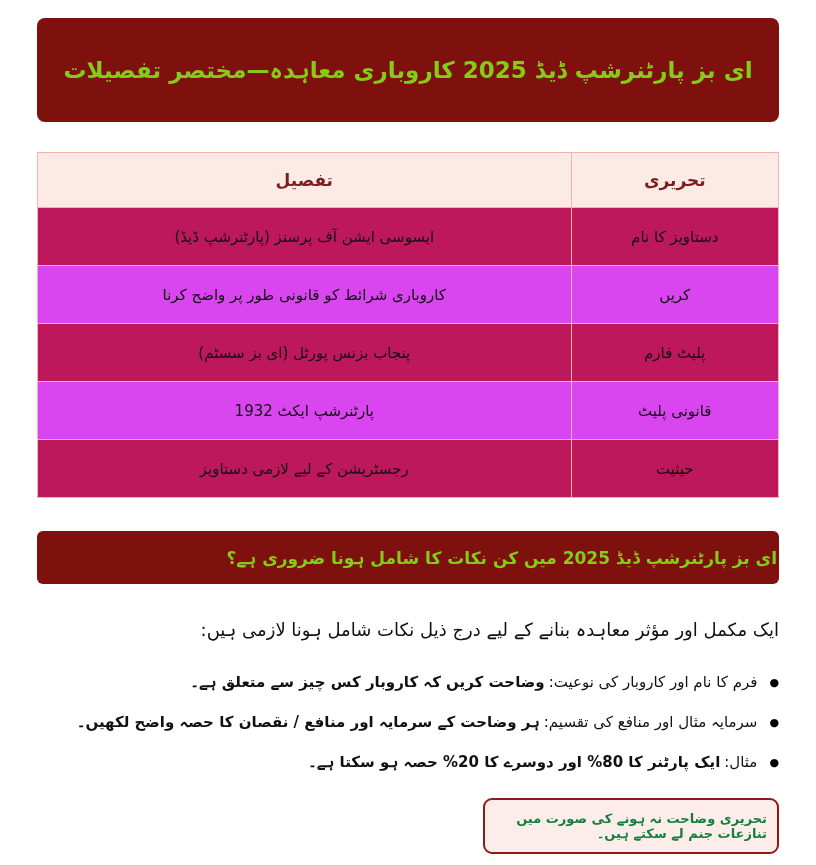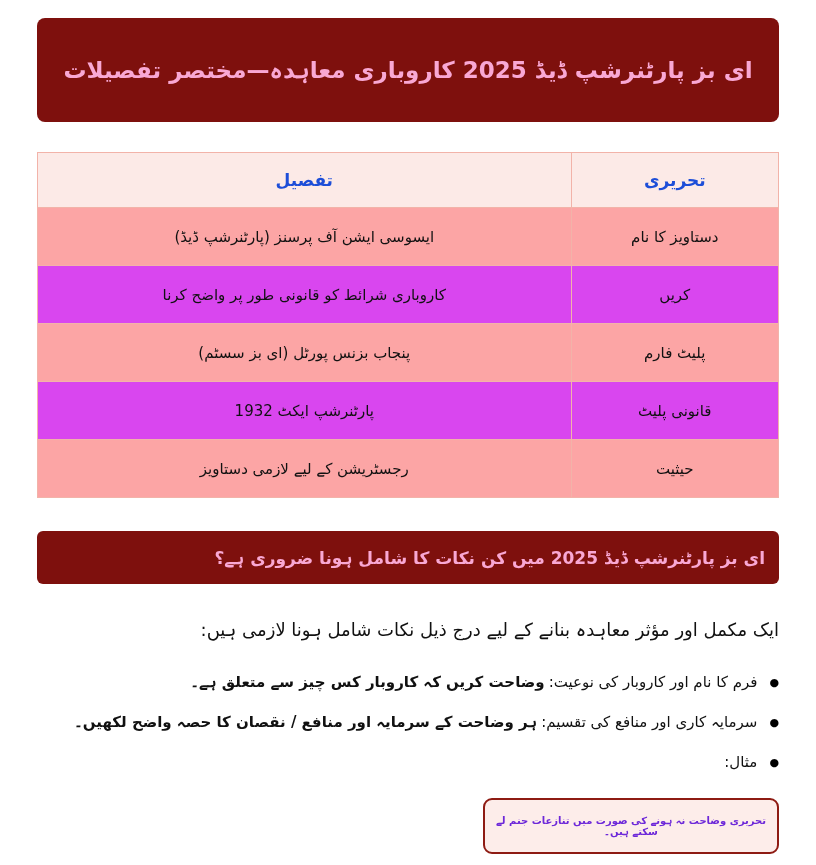--- a/index.html
+++ b/index.html
@@ -9,21 +9,21 @@
     font-family: "DejaVu Sans", sans-serif;
     color: #111111;
     overflow: hidden;
   }
   .content { padding: 18px 37px 0 37px; }
 
   
   .banner {
     background: #7E100D;
     border-radius: 8px;
-    color: #f9a8d4;
+    color: #84cc16;
     display: flex;
     align-items: center;
   }
   .banner-main {
     height: 104px;
     justify-content: center;
   }
   .banner-main h1 {
     font-size: 23px;
     font-weight: bold;
@@ -31,50 +31,50 @@
     padding: 0 10px;
   }
   .banner-section {
     height: 53px;
     margin-top: 33px;
     border-radius: 6px;
   }
   .banner-section h2 {
     font-size: 17px;
     font-weight: bold;
-    padding: 0 14px;
+    padding: 0 2px;
     width: 100%;
     text-align: right;
   }
 
   
   table.details {
     width: 100%;
     margin-top: 30px;
     border-collapse: collapse;
     table-layout: fixed;
   }
   table.details th, table.details td {
     border: 1px solid #F2B3A9;
     text-align: center;
     vertical-align: middle;
   }
   table.details th {
     height: 55px;
     background: #FCEAE7;
-    color: #1d4ed8;
+    color: #7f1d1d;
     font-size: 17px;
     font-weight: bold;
   }
   table.details td {
     height: 58px;
     font-size: 15px;
     background: #d946ef;
   }
-  table.details tr.alt td { background: #fca5a5; }
+  table.details tr.alt td { background: #be185d; }
   col.feature-col { width: 28%; }
   col.detail-col  { width: 72%; }
 
   
   .intro {
     margin-top: 28px;
     font-size: 18px;
     text-align: right;
     line-height: 36px;
   }
@@ -106,24 +106,23 @@
     width: 296px;
     height: 56px;
     background: #FDEDEA;
     border: 2px solid #8E1B13;
     border-radius: 9px;
     display: flex;
     align-items: center;
     justify-content: center;
   }
   .callout p {
-    font-size: 10px;
+    font-size: 13px;
     font-weight: bold;
-    color: #6d28d9;
-    text-align: center;
+    color: #15803d;
     padding: 0 10px;
   }
 </style>
 </head>
 <body>
 
 <div class="content">
 
   <div class="banner banner-main">
     <h1>ای بز پارٹنرشپ ڈیڈ 2025 کاروباری معاہدہ—مختصر تفصیلات</h1>
@@ -171,26 +170,27 @@
   <p class="intro">ایک مکمل اور مؤثر معاہدہ بنانے کے لیے درج ذیل نکات شامل ہونا لازمی ہیں:</p>
 
   <ul class="points">
     <li>
       <span class="bullet-dot"></span>
       <span class="bullet-label">فرم کا نام اور کاروبار کی نوعیت:</span>
       <span class="bullet-text">وضاحت کریں کہ کاروبار کس چیز سے متعلق ہے۔</span>
     </li>
     <li>
       <span class="bullet-dot"></span>
-      <span class="bullet-label">سرمایہ کاری اور منافع کی تقسیم:</span>
+      <span class="bullet-label">سرمایہ مثال اور منافع کی تقسیم:</span>
       <span class="bullet-text">ہر وضاحت کے سرمایہ اور منافع / نقصان کا حصہ واضح لکھیں۔</span>
     </li>
     <li>
       <span class="bullet-dot"></span>
       <span class="bullet-label">مثال:</span>
+      <span class="bullet-text">ایک پارٹنر کا 80% اور دوسرے کا 20% حصہ ہو سکتا ہے۔</span>
     </li>
   </ul>
 
   <div class="callout">
     <p>تحریری وضاحت نہ ہونے کی صورت میں تنازعات جنم لے سکتے ہیں۔</p>
   </div>
 
 </div>
 
 </body></html>

